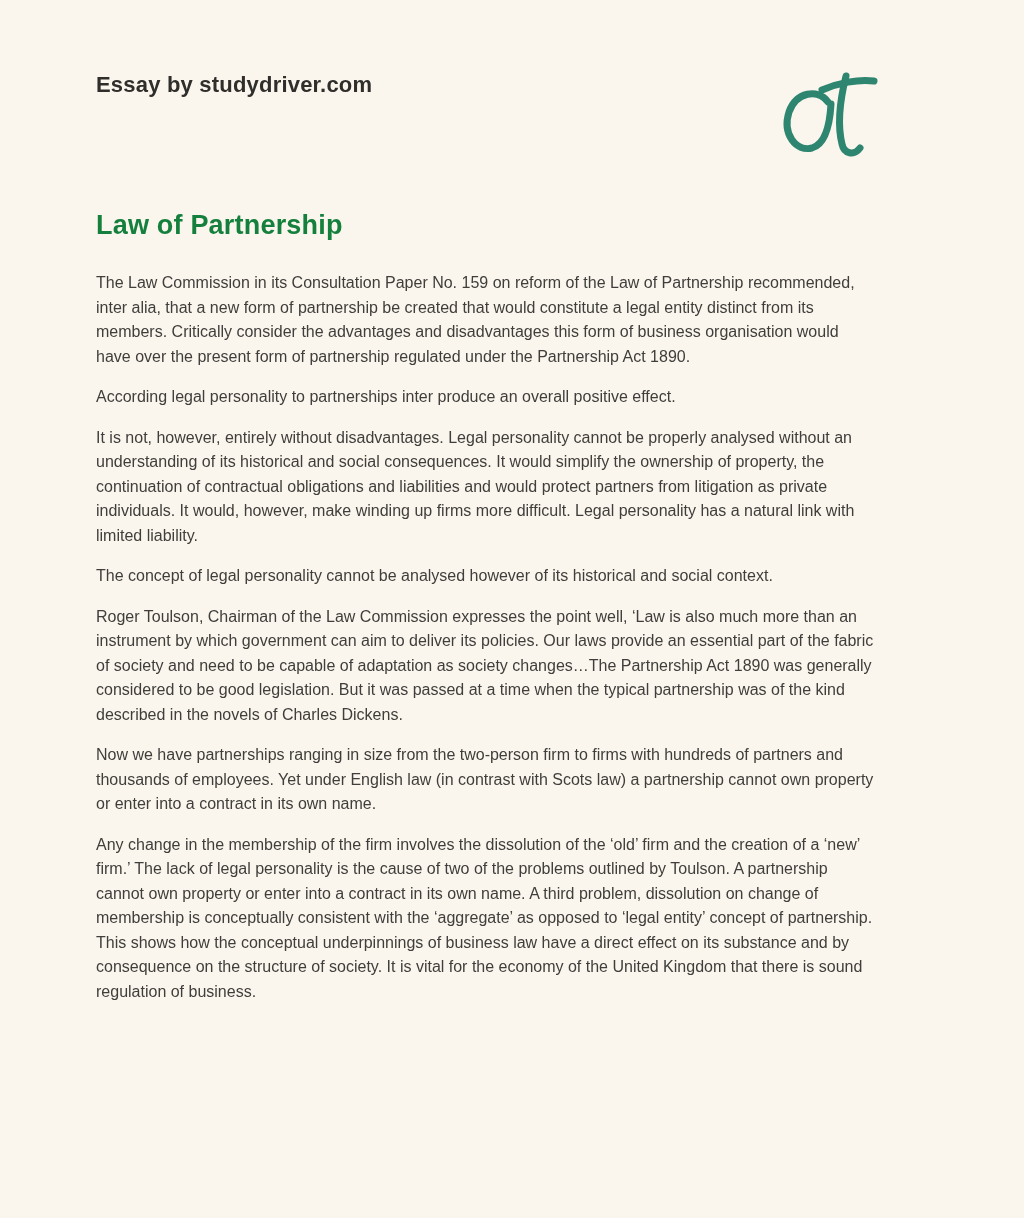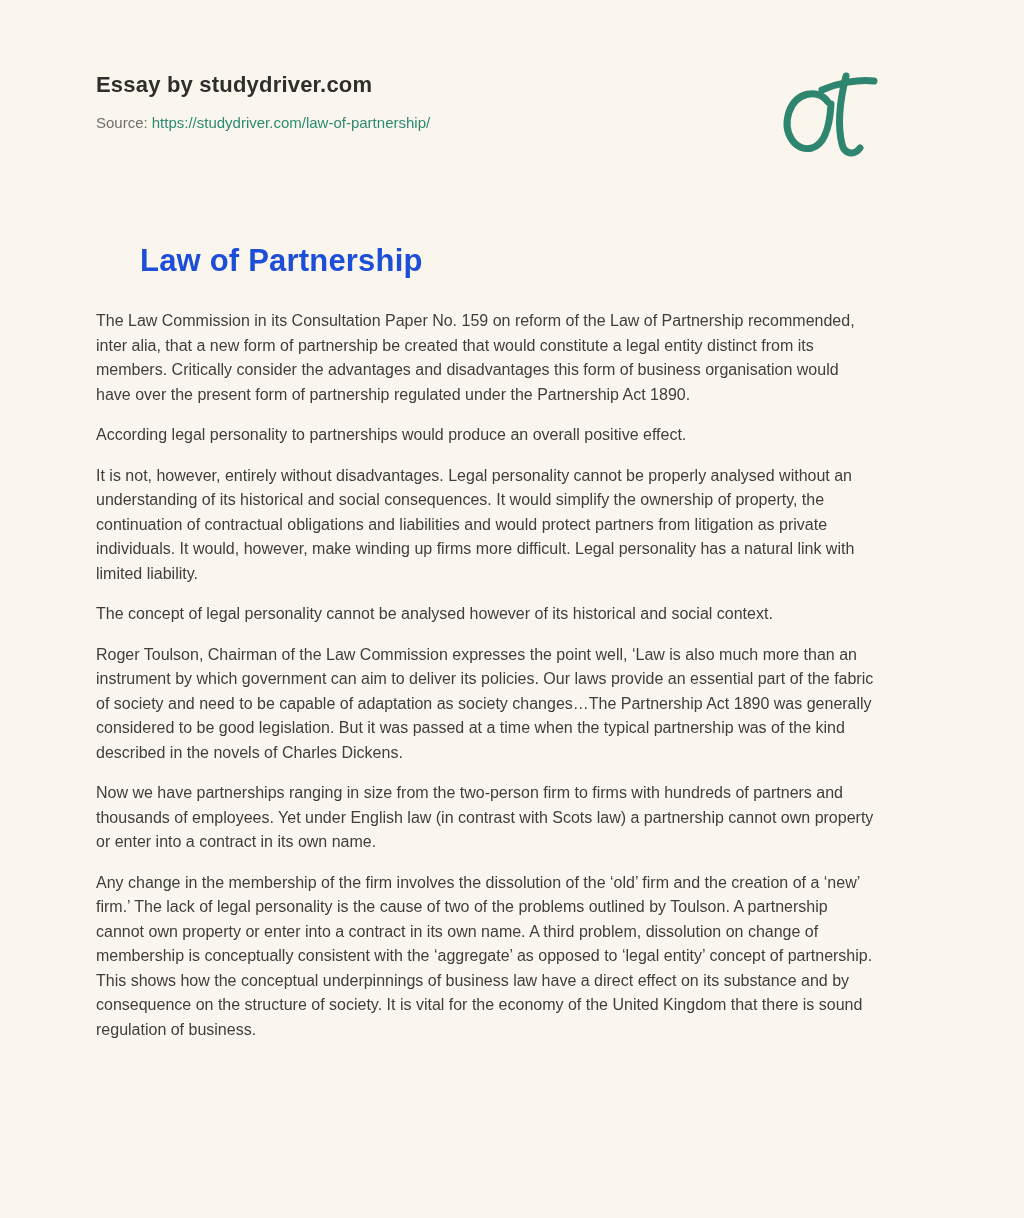--- a/index.html
+++ b/index.html
@@ -51,65 +51,61 @@
     width: 104px;
     height: 94px;
   }
 
   .logo svg { width: 100%; height: 100%; }
 
   
   .article-title {
     margin-top: 112px;
     margin-bottom: 30px;
-    font-size: 31px;
+    font-size: 27px;
     font-weight: bold;
-    color: #1d4ed8;
+    color: #15803d;
     letter-spacing: 0.2px;
-    margin-left: 44px;
   }
 
   .article-body p {
     font-size: 16px;
     line-height: 24.5px;
     margin-bottom: 16px;
     color: #3f3e3b;
     max-width: 833px;
   }
 </style>
 </head>
 <body>
 
 <div class="page">
 
   <header>
     <div class="byline">Essay by studydriver.com</div>
 
-    <div class="source-line">
-      <span>Source:</span><a href="#">https://studydriver.com/law-of-partnership/</a>
-    </div>
 
     <div class="logo">
       <svg viewBox="0 0 104 94" fill="none" xmlns="http://www.w3.org/2000/svg">
 
         <path d="M52 32 C42 18 20 22 13 42 C6 64 20 82 36 78 C50 74 54 52 55 34" stroke="#2e8570" stroke-width="7" stroke-linecap="round" fill="none"></path>
 
         <path d="M70 6 C64 30 61 54 66 74 C68 84 78 86 84 78" stroke="#2e8570" stroke-width="7" stroke-linecap="round" fill="none"></path>
 
         <path d="M46 20 C62 13 82 9 98 11" stroke="#2e8570" stroke-width="7" stroke-linecap="round" fill="none"></path>
       </svg>
     </div>
   </header>
 
   <main>
     <h1 class="article-title">Law of Partnership</h1>
 
     <div class="article-body">
       <p>The Law Commission in its Consultation Paper No. 159 on reform of the Law of Partnership recommended, inter alia, that a new form of partnership be created that would constitute a legal entity distinct from its members. Critically consider the advantages and disadvantages this form of business organisation would have over the present form of partnership regulated under the Partnership Act 1890.</p>
-      <p>According legal personality to partnerships would produce an overall positive effect.</p>
+      <p>According legal personality to partnerships inter produce an overall positive effect.</p>
       <p>It is not, however, entirely without disadvantages. Legal personality cannot be properly analysed without an understanding of its historical and social consequences. It would simplify the ownership of property, the continuation of contractual obligations and liabilities and would protect partners from litigation as private individuals. It would, however, make winding up firms more difficult. Legal personality has a natural link with limited liability.</p>
       <p>The concept of legal personality cannot be analysed however of its historical and social context.</p>
       <p>Roger Toulson, Chairman of the Law Commission expresses the point well, ‘Law is also much more than an instrument by which government can aim to deliver its policies. Our laws provide an essential part of the fabric of society and need to be capable of adaptation as society changes…The Partnership Act 1890 was generally considered to be good legislation. But it was passed at a time when the typical partnership was of the kind described in the novels of Charles Dickens.</p>
       <p>Now we have partnerships ranging in size from the two-person firm to firms with hundreds of partners and thousands of employees. Yet under English law (in contrast with Scots law) a partnership cannot own property or enter into a contract in its own name.</p>
       <p>Any change in the membership of the firm involves the dissolution of the ‘old’ firm and the creation of a ‘new’ firm.’ The lack of legal personality is the cause of two of the problems outlined by Toulson. A partnership cannot own property or enter into a contract in its own name. A third problem, dissolution on change of membership is conceptually consistent with the ‘aggregate’ as opposed to ‘legal entity’ concept of partnership. This shows how the conceptual underpinnings of business law have a direct effect on its substance and by consequence on the structure of society. It is vital for the economy of the United Kingdom that there is sound regulation of business.</p>
     </div>
   </main>
 
 </div>
 

